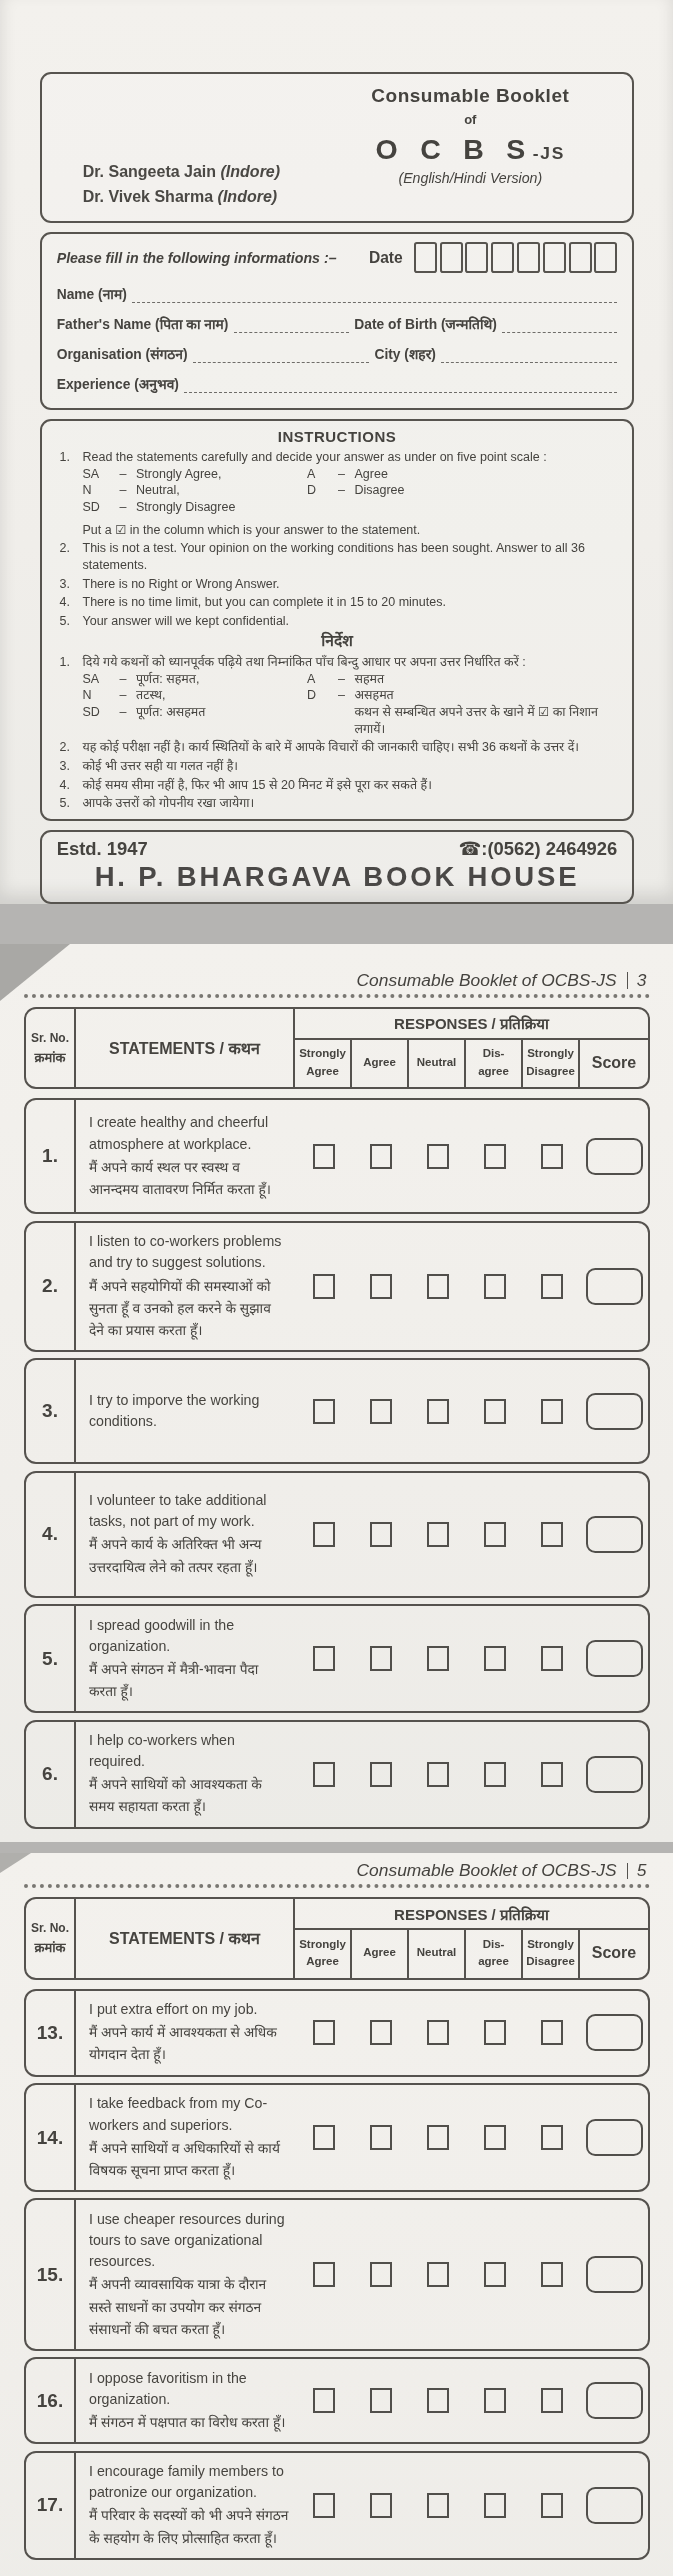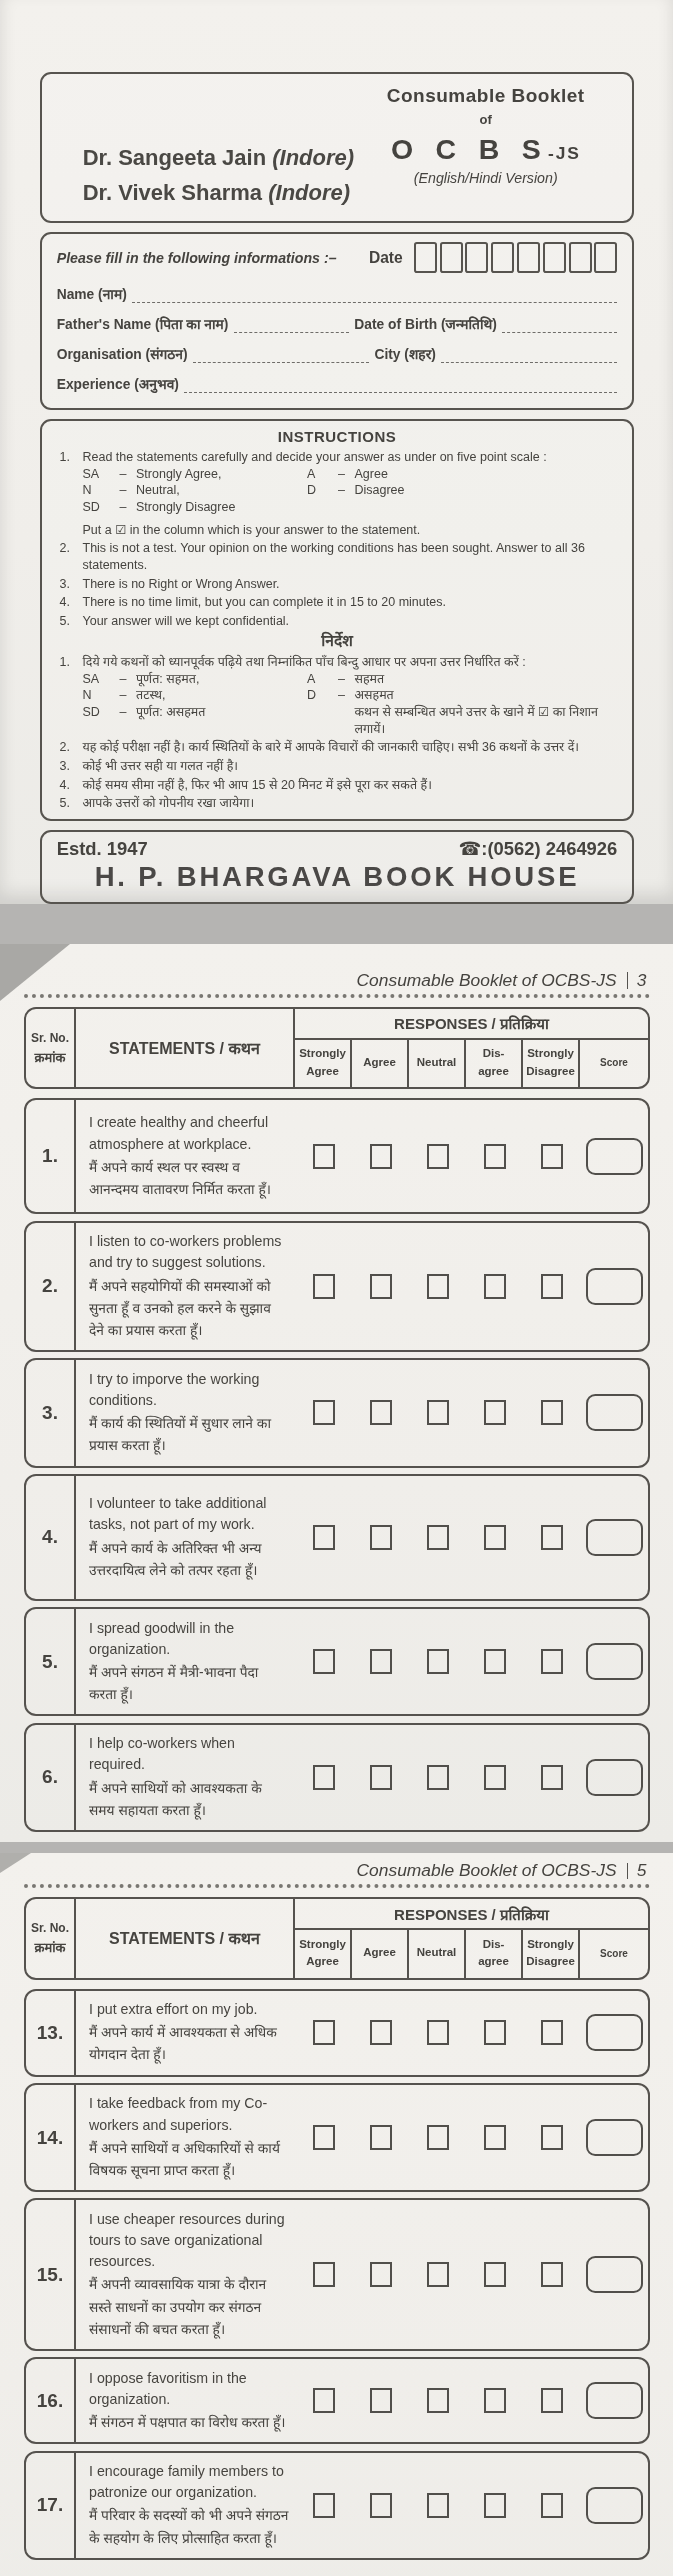--- a/index.html
+++ b/index.html
@@ -20,21 +20,21 @@
   .page5 { height:880px; padding:7.3px 24px 0; }
   .page3::before { content:""; position:absolute; top:0; left:0;
     border-top:57px solid #a9a8a5; border-right:70px solid transparent; }
   .page5::before { content:""; position:absolute; top:0; left:0;
     border-top:20px solid #b0afac; border-right:31px solid transparent; }
 
   
   .cbox { border:2.8px solid #57544f; border-radius:11px; margin:0 40px 9.2px; background:rgba(255,255,255,.12); }
   .title-box { height:151px; display:flex; padding:9.2px 14.7px 7.3px; }
   .authors { flex:1; align-self:flex-end; padding:0 0 3.7px 26px; }
-  .author { font-weight:bold; font-size:22px; line-height:1.6; color:#4a4844; white-space:nowrap; }
+  .author { font-weight:bold; font-size:16px; line-height:1.6; color:#4a4844; white-space:nowrap; }
   .author .place { font-style:italic; font-weight:bold; }
   .tstack { width:294px; text-align:center; padding-top:1.8px; }
   .t1 { font-size:19px; font-weight:bold; letter-spacing:0.5px; }
   .t2 { font-size:13px; font-weight:bold; margin-top:4.6px; }
   .acro { font-size:28.5px; font-weight:600; letter-spacing:7.3px; margin-top:6.4px; white-space:nowrap; }
   .acro .suffix { font-size:17.4px; letter-spacing:1.8px; }
   .version { font-style:italic; font-size:14.2px; margin-top:3.7px; }
 
   .form-box { padding:8.3px 14.7px 14.7px; }
   .form-head { display:flex; align-items:center; gap:9.2px; }
@@ -78,21 +78,21 @@
     display:flex; align-items:center; justify-content:center;
     font-weight:bold; font-size:16px; }
   .h-resp { grid-row:1; grid-column:3/9; border-bottom:2.8px solid #55524e;
     display:flex; align-items:center; justify-content:center;
     font-weight:bold; font-size:15px; }
   .h-sub { grid-row:2; display:flex; flex-direction:column; align-items:center; justify-content:center;
     font-size:11.5px; font-weight:bold; text-align:center; line-height:1.5;
     border-right:2.8px solid #55524e; padding:5.5px 1.8px 7.3px; }
   .h-sub.c1{grid-column:3} .h-sub.c2{grid-column:4} .h-sub.c3{grid-column:5}
   .h-sub.c4{grid-column:6} .h-sub.c5{grid-column:7}
-  .h-sub.c6{grid-column:8; border-right:none; font-size:10px;text-align:center;}
+  .h-sub.c6{grid-column:8; border-right:none; font-size:16px;text-align:center;}
 
   .srow { margin-bottom:6.4px; align-items:center; min-height:90px; }
   .num { grid-column:1; align-self:stretch; border-right:2.8px solid #55524e;
     display:flex; align-items:center; justify-content:center;
     font-size:19px; font-weight:bold; }
   .stmt { grid-column:2; padding:8.3px 5.5px 8.3px 13px; }
   .stmt .en { font-size:14.2px; line-height:1.5; color:#474540; }
   .stmt .hi { font-size:13.8px; line-height:1.6; margin-top:1.8px; }
   .cb-cell { display:flex; align-items:center; justify-content:center; }
   .cb { width:22px; height:25px; border:2.8px solid #514f4b; }
@@ -356,21 +356,20 @@
         </div>
       <div class="cb-cell">
           <div class="scorebox"></div>
         </div>
     </div>
 
     <div class="srow" style="min-height:106px">
       <div class="num">3.</div>
       <div class="stmt">
         <div class="en">I try to imporve the working conditions.</div>
-        <div class="hi">मैं कार्य की स्थितियों में सुधार लाने का प्रयास करता हूँ।</div>
       </div>
       <div class="cb-cell">
           <div class="cb"></div>
         </div>
       <div class="cb-cell">
           <div class="cb"></div>
         </div>
       <div class="cb-cell">
           <div class="cb"></div>
         </div>

